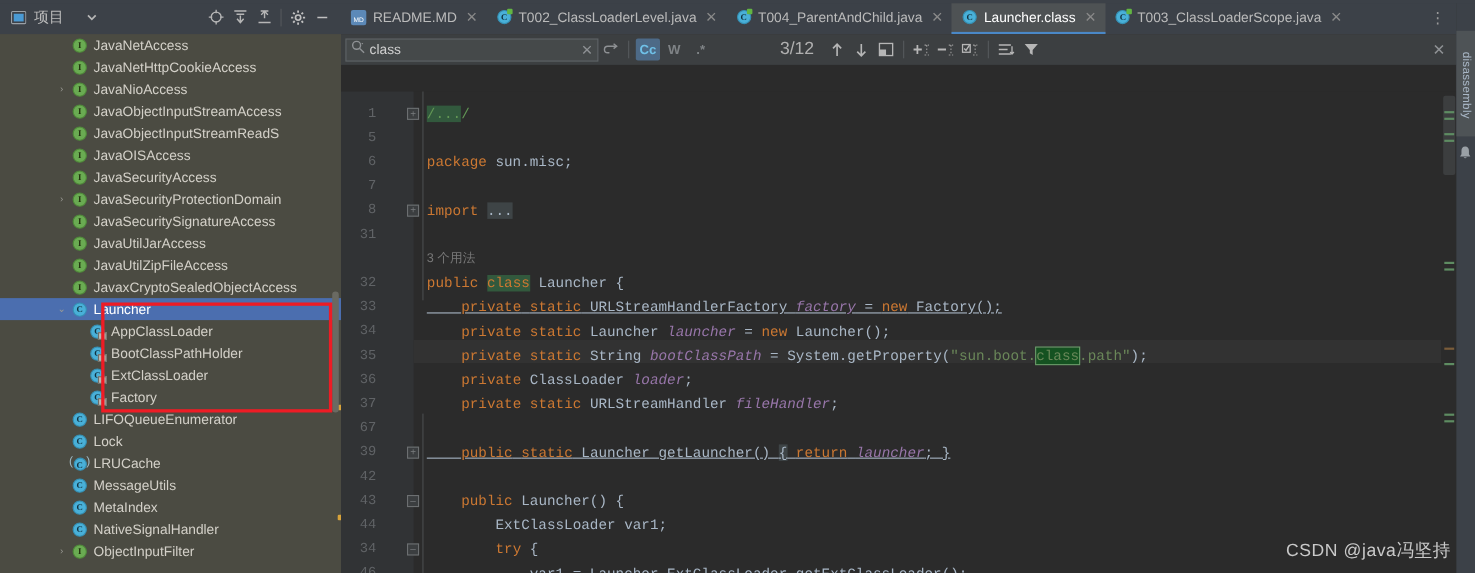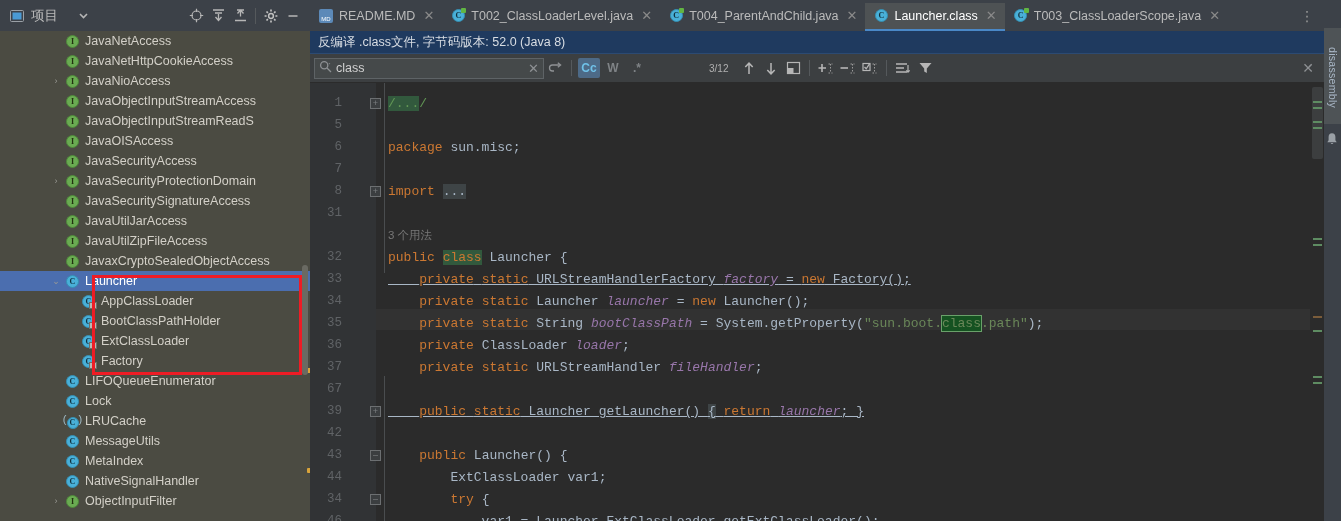--- a/index.html
+++ b/index.html
@@ -139,21 +139,21 @@
     width:230px; height:21px; background:#45494a; border:1px solid #5e6366;
     display:flex; align-items:center; padding:0 4px; gap:4px;
   }
   #find-text { color:#d0d0d0; font-size:12.5px; flex:1; }
   .fb-ic { width:22px; height:21px; display:flex; align-items:center; justify-content:center; color:#8e9194; font-size:13px; }
   .fb-toggle {
     min-width:22px; height:20px; display:flex; align-items:center; justify-content:center;
     font-size:12px; color:#7f8386; font-weight:bold; margin:0 1px;
   }
   .fb-toggle.on { background:#4d6a87; color:#6fc1e8; border-radius:2px; }
-  #find-count { color:#b0b0b0; font-size:10px; margin:0 10px 0 60px; }
+  #find-count { color:#b0b0b0; font-size:16px; margin:0 10px 0 60px; }
   .fb-sep { width:1px; height:16px; background:#55595c; margin:0 5px; }
   #findbar-close { margin-left:auto; color:#8e9194; font-size:14px; padding-right:6px; }
 
   
   #editor {
     position:absolute; top:83px; left:0; right:0; bottom:0;
     background:#2b2b2b; overflow:hidden;
   }
   #gutter {
     position:absolute; left:0; top:0; width:66px; height:100%;
@@ -484,23 +484,20 @@
         <div class="etab">
           <span class="tabicon">
             <span class="java-ic">C</span>
           </span>
           <span>T003_ClassLoaderScope.java</span>
           <span class="tab-close">✕</span>
         </div>
         <span id="tabbar-gear">⋮</span>
     </div>
 
-    <div id="notice">
-      <span>反编译 .class文件, 字节码版本: 52.0 (Java 8)</span>
-    </div>
 
     <div id="findbar">
       <div id="find-input-wrap">
         <span>
           <svg width="13" height="13" viewBox="0 0 13 13">
               <circle cx="5.2" cy="5.2" r="3.6" fill="none" stroke="#8e9194" stroke-width="1.3"></circle>
               <path d="M8 8 L12 12" stroke="#8e9194" stroke-width="1.3"></path>
               <path d="M9.5 3.2 L11.3 3.2 L10.4 4.4 Z" fill="#8e9194"></path>
             </svg>
         </span>
@@ -643,13 +640,14 @@
     <div id="right-tab">disassembly</div>
     <div id="bell">
       <svg width="12" height="14" viewBox="0 0 12 14">
           <path d="M6 1.2 C3.7 1.2 2.6 2.8 2.6 5 V8.2 L1.3 10.2 H10.7 L9.4 8.2 V5 C9.4 2.8 8.3 1.2 6 1.2 Z" fill="#9aa0a6"></path>
           <path d="M4.6 11 a1.5 1.5 0 0 0 2.8 0" fill="#9aa0a6"></path>
         </svg>
     </div>
   </div>
 
   <div id="topline"></div>
+  <div id="watermark">CSDN @java冯坚持</div>
 </div>
 
 </body></html>

